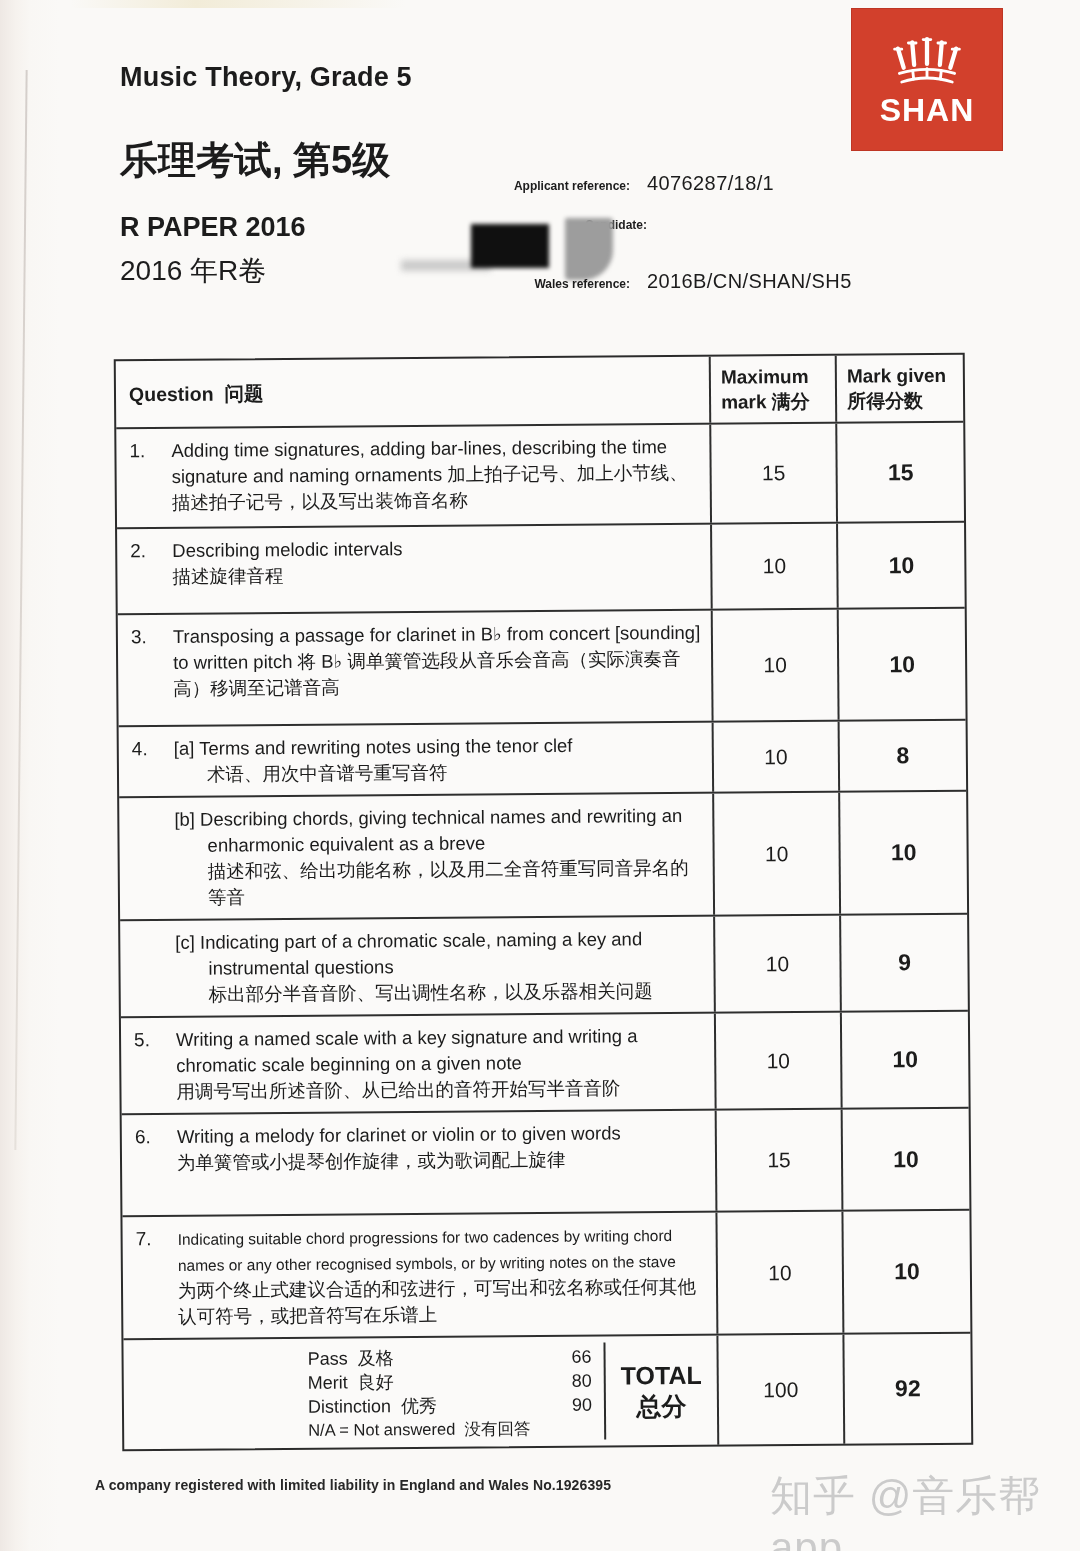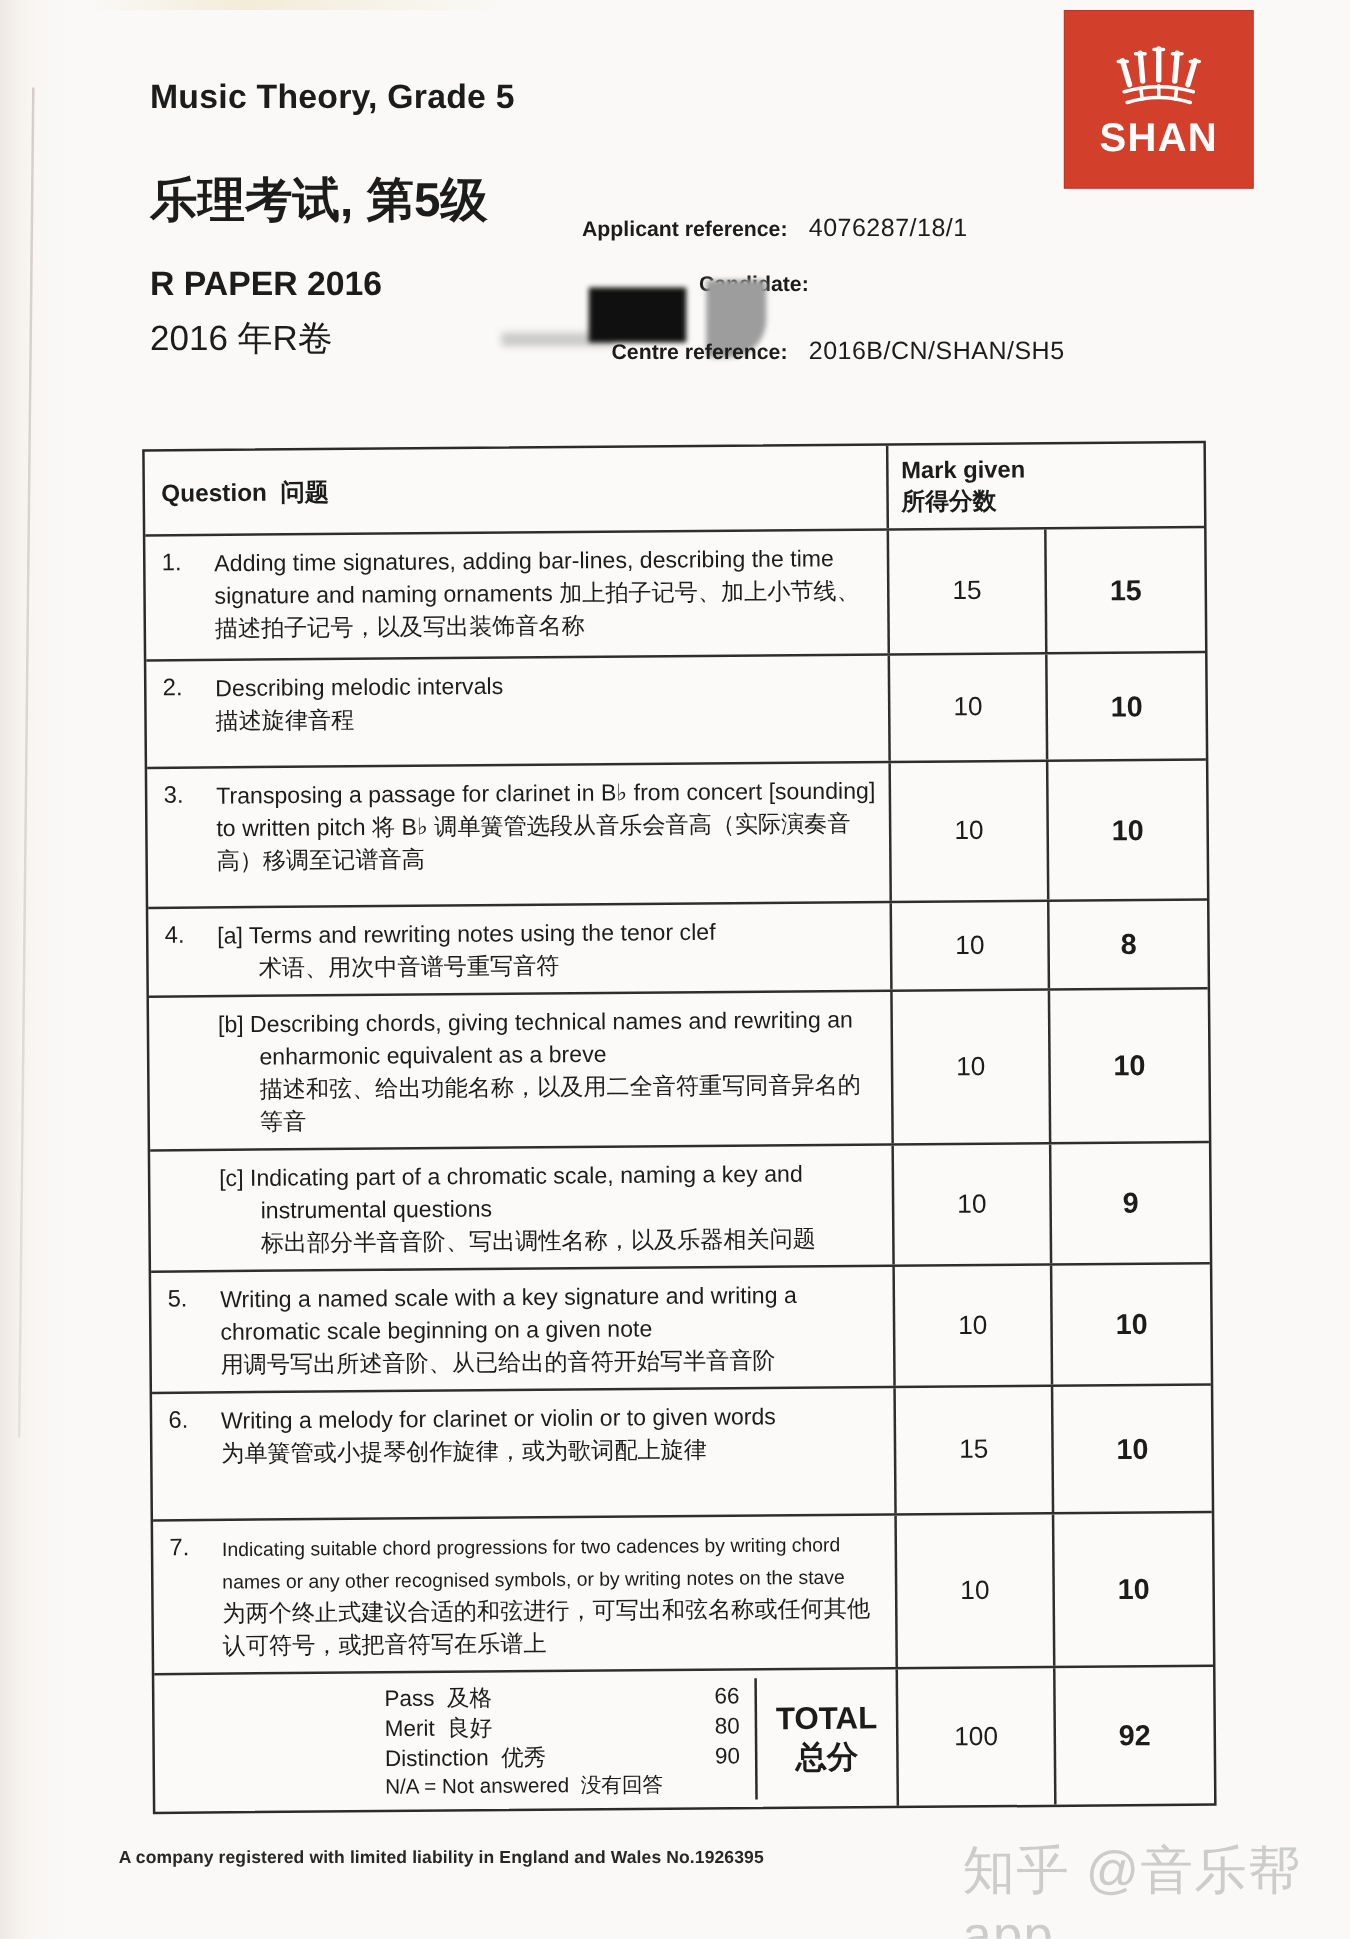--- a/index.html
+++ b/index.html
@@ -39,21 +39,21 @@
   }
 
   
   .title-en  { position:absolute; left:120px; top:62px;  font-size:27px; font-weight:700; letter-spacing:.2px; }
   .title-zh  { position:absolute; left:120px; top:115px; font-size:38px; font-weight:700;margin-top:20px; }
   .paper-en  { position:absolute; left:120px; top:212px; font-size:27px; font-weight:700; }
   .paper-zh  { position:absolute; left:120px; top:252px; font-size:28px; font-weight:400; }
 
   
   .ref-row { position:absolute; left:398px; display:flex; align-items:baseline; }
-  .ref-row .lbl { width:232px; text-align:right; font-size:17px; font-weight:700; }
+  .ref-row .lbl { width:232px; text-align:right; font-size:12px; font-weight:700; }
   .ref-row .val { margin-left:17px; font-size:20px; letter-spacing:.4px; }
   .ref-applicant { top:172px; }
   .ref-candidate { top:218px;flex-direction:column; }
   .ref-centre    { top:270px; }
   .redaction { position:relative; margin-left:17px; width:210px; height:40px; }
   .redaction .blob-black {
     position:absolute; left:56px; top:-8px; width:78px; height:44px;
     background:#101010; filter:blur(2px);
   }
   .redaction .blob-gray {
@@ -168,28 +168,30 @@
 </div>
 <div class="ref-row ref-candidate">
   <span class="lbl">Candidate:</span>
   <span class="redaction">
     <span class="blob-light"></span>
     <span class="blob-black"></span>
     <span class="blob-gray"></span>
   </span>
 </div>
 <div class="ref-row ref-centre">
-  <span class="lbl">Centre reference:</span>
+  <span class="lbl">Wales reference:</span>
   <span class="val">2016B/CN/SHAN/SH5</span>
 </div>
 
 <div class="qtable">
 
   <div class="trow head">
     <div class="cell-q">Question  问题</div>
+    <div class="cell-max">Maximum
+mark 满分</div>
     <div class="cell-given">Mark given
 所得分数</div>
   </div>
 
   <div class="trow r1">
     <div class="cell-q">
         <span class="num">1.</span>
       <div class="txt"><span class="en">Adding time signatures, adding bar-lines, describing the time signature and naming ornaments </span><span class="zh">加上拍子记号、加上小节线、描述拍子记号，以及写出装饰音名称</span></div>
       </div>
     <div class="cell-max">15</div>

